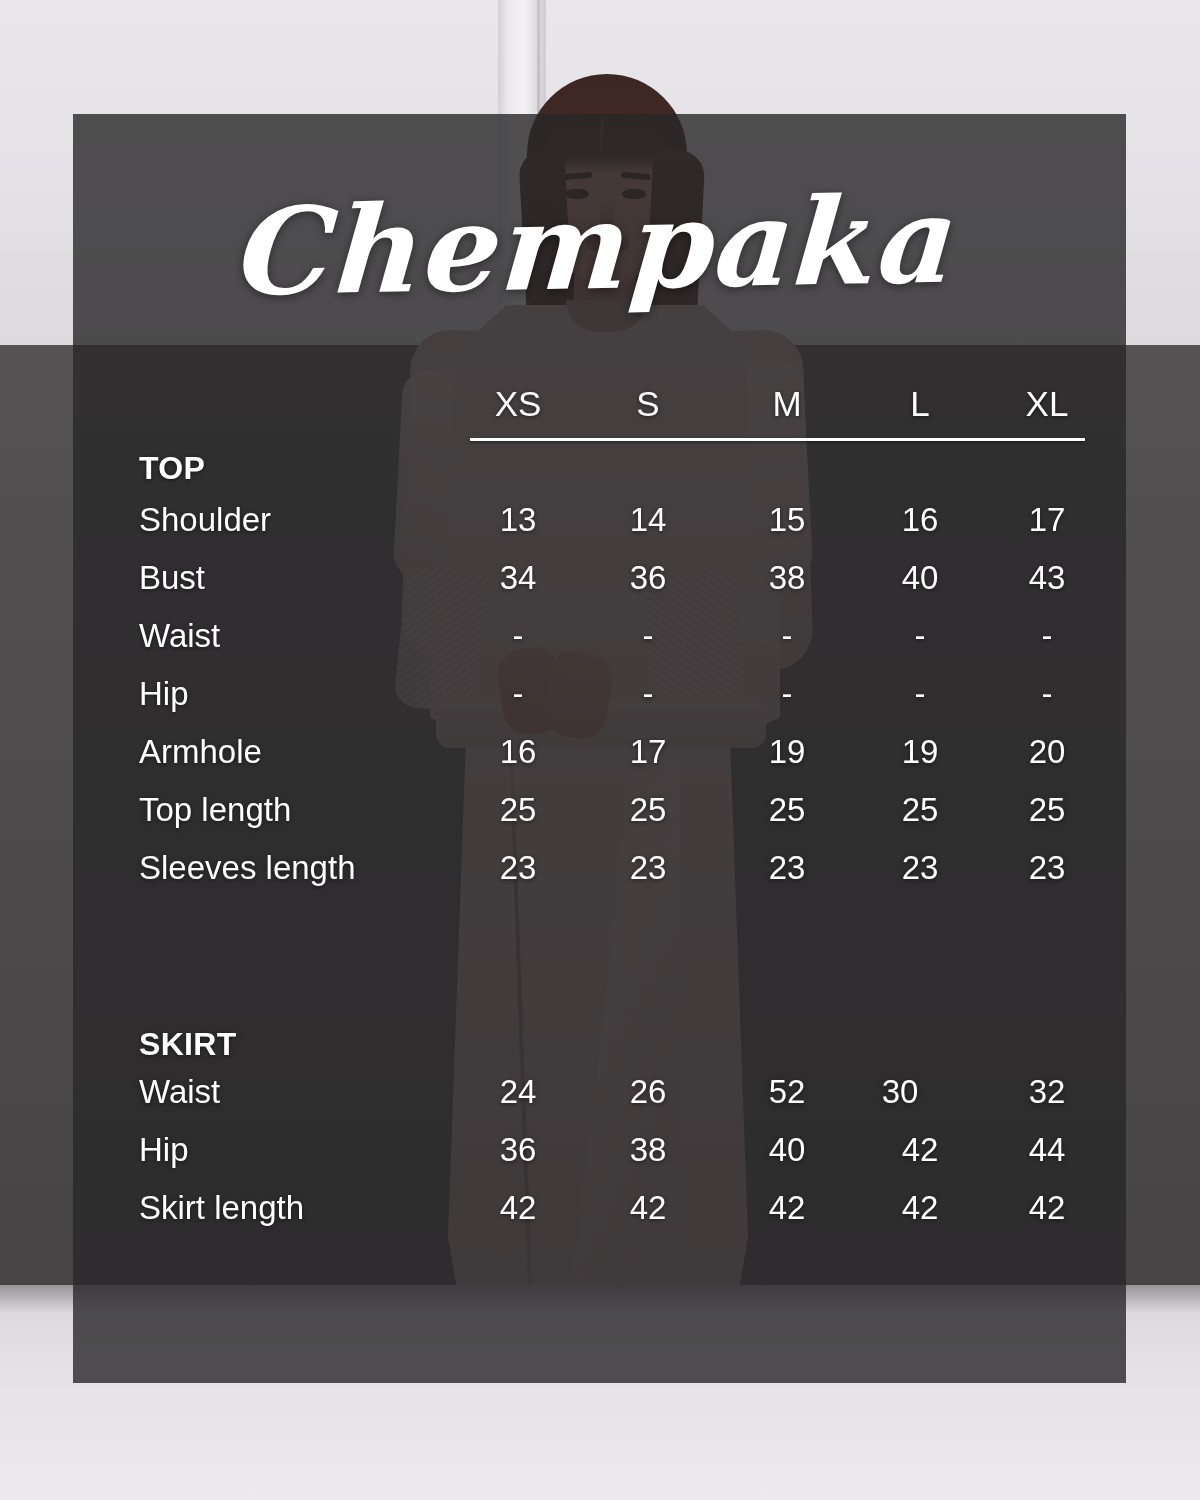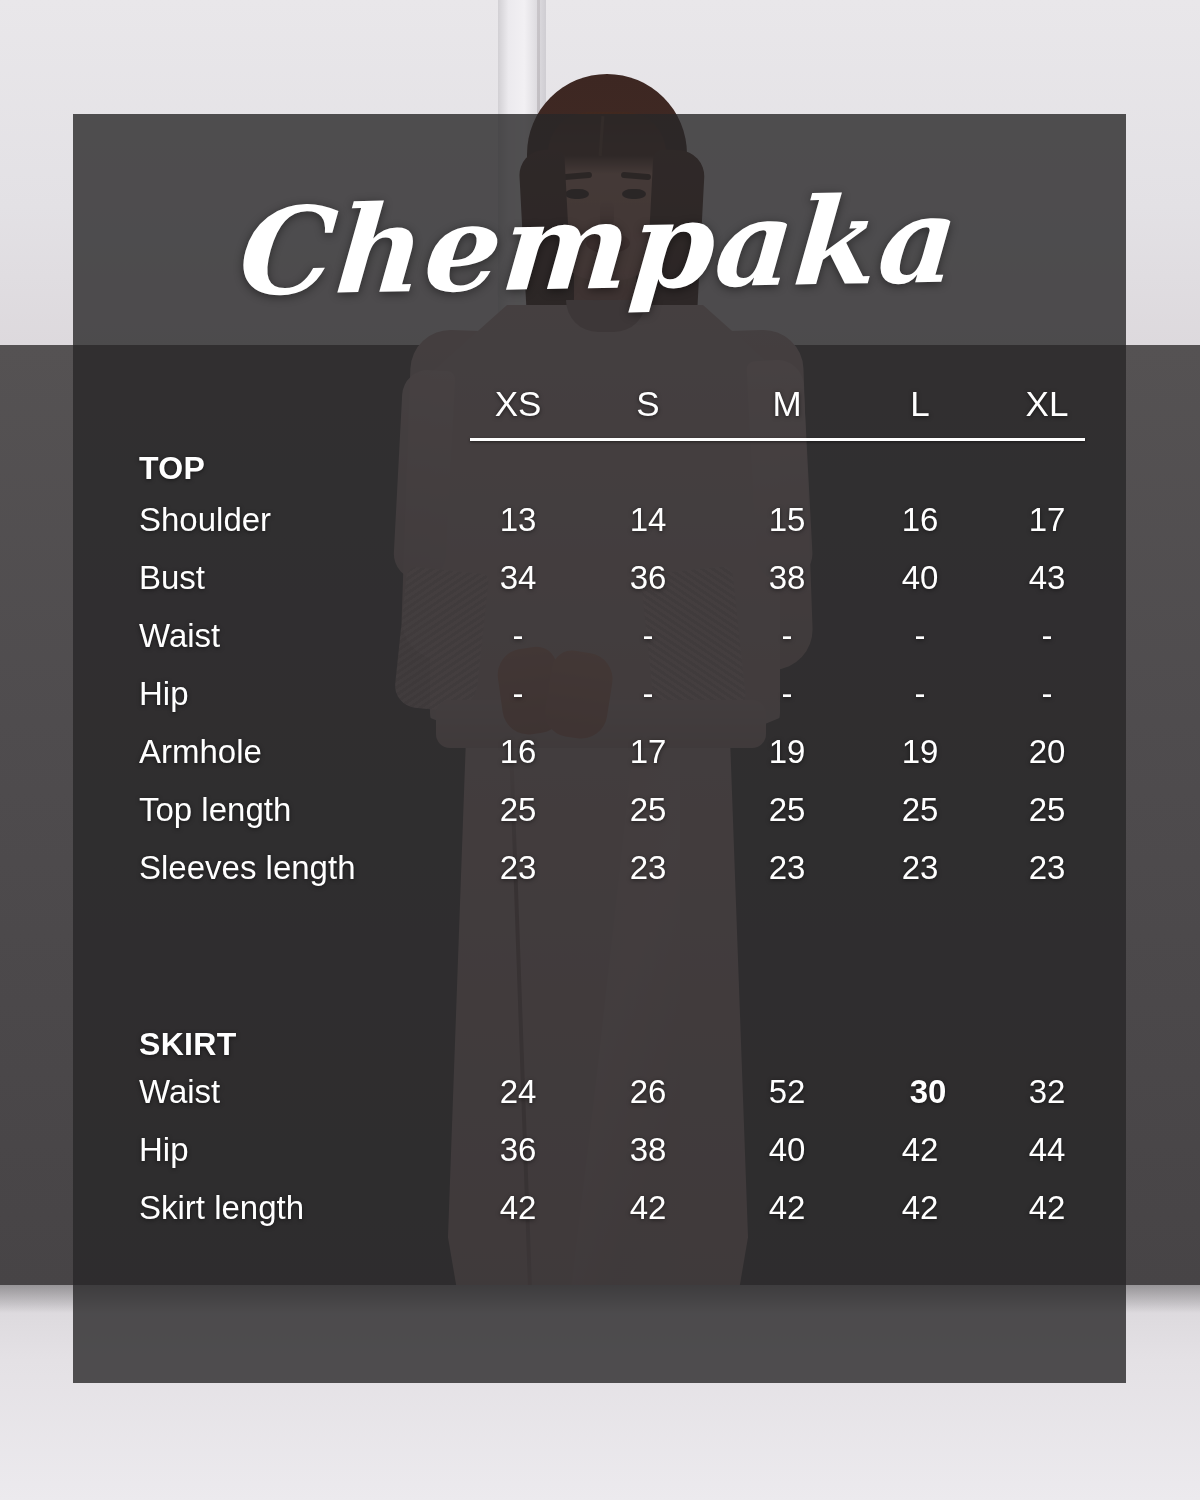--- a/index.html
+++ b/index.html
@@ -367,21 +367,21 @@
         <div class="cell" style="top: 734px; left: 390px; width: 110px;">23</div>
         <div class="cell" style="top: 734px; left: 520px; width: 110px;">23</div>
         <div class="cell" style="top: 734px; left: 659px; width: 110px;">23</div>
         <div class="cell" style="top: 734px; left: 792px; width: 110px;">23</div>
         <div class="cell" style="top: 734px; left: 919px; width: 110px;">23</div>
         <div class="section-title" style="top: 912px;">SKIRT</div>
         <div class="row-label" style="top: 958px;">Waist</div>
         <div class="cell" style="top: 958px; left: 390px; width: 110px;">24</div>
         <div class="cell" style="top: 958px; left: 520px; width: 110px;">26</div>
         <div class="cell" style="top: 958px; left: 659px; width: 110px;">52</div>
-        <div class="cell" style="top: 958px; left: 800px; width: 110px; font-weight: bold;">30</div>
+        <div class="cell" style="top: 958px; left: 772px; width: 110px;">30</div>
         <div class="cell" style="top: 958px; left: 919px; width: 110px;">32</div>
         <div class="row-label" style="top: 1016px;">Hip</div>
         <div class="cell" style="top: 1016px; left: 390px; width: 110px;">36</div>
         <div class="cell" style="top: 1016px; left: 520px; width: 110px;">38</div>
         <div class="cell" style="top: 1016px; left: 659px; width: 110px;">40</div>
         <div class="cell" style="top: 1016px; left: 792px; width: 110px;">42</div>
         <div class="cell" style="top: 1016px; left: 919px; width: 110px;">44</div>
         <div class="row-label" style="top: 1074px;">Skirt length</div>
         <div class="cell" style="top: 1074px; left: 390px; width: 110px;">42</div>
         <div class="cell" style="top: 1074px; left: 520px; width: 110px;">42</div>

